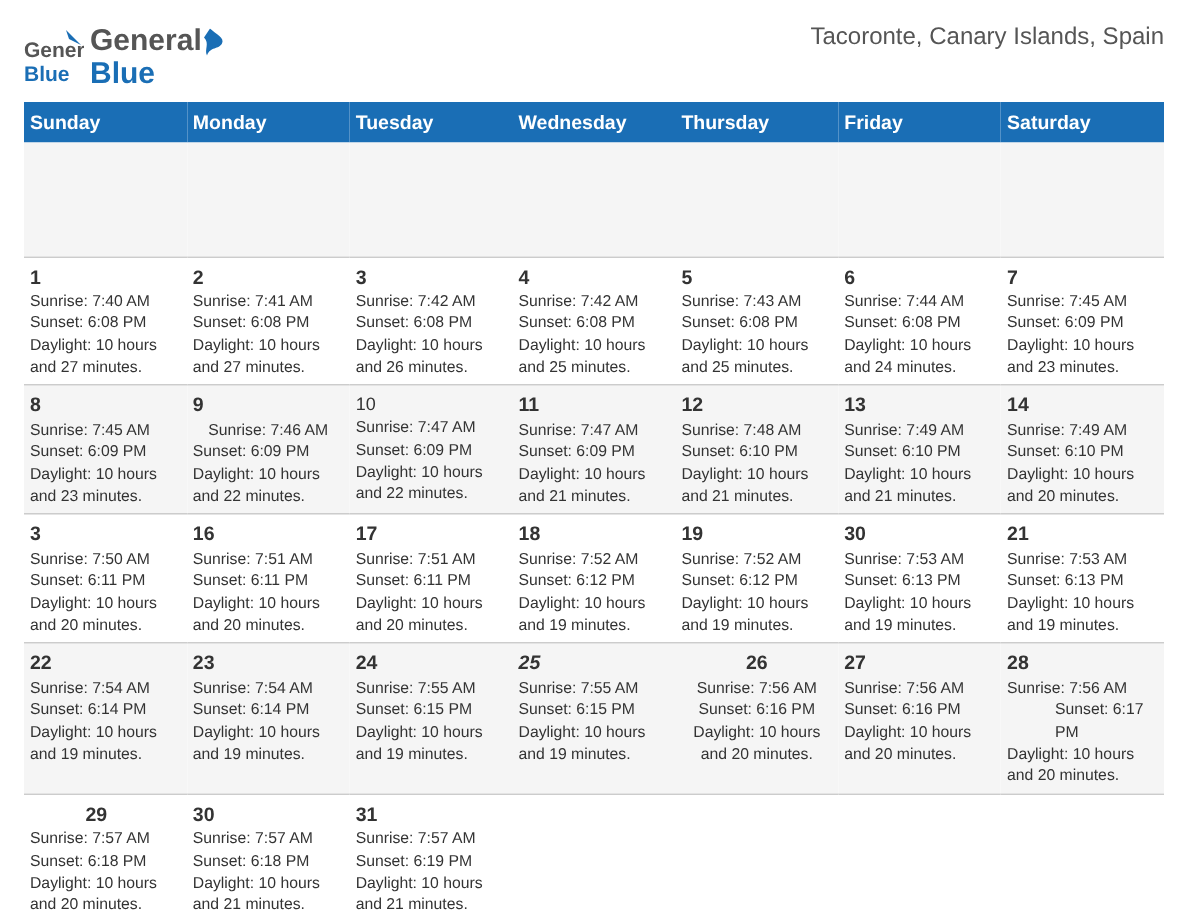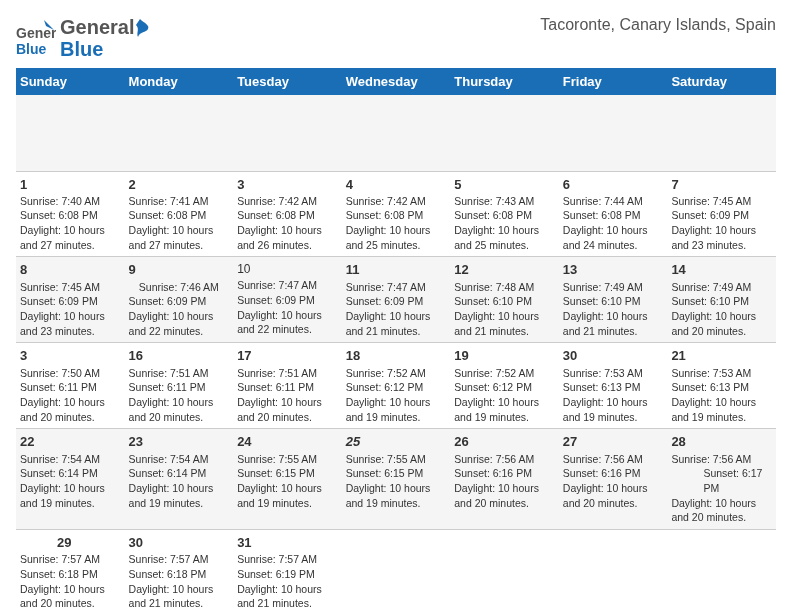--- a/index.html
+++ b/index.html
@@ -261,21 +261,21 @@
           <span style="display: block; font-size: 10.5px; color: rgb(51, 51, 51);">Sunrise: 7:55 AM</span>
           <span style="display: block; font-size: 10.5px; color: rgb(51, 51, 51);">Sunset: 6:15 PM</span>
           <span style="display: block; font-size: 10.5px; color: rgb(51, 51, 51);">Daylight: 10 hours and 19 minutes.</span>
         </td>
         <td style="padding: 4px; vertical-align: top; height: 76px; min-width: 100px;">
           <span style="font-weight: bold; font-size: 13px; display: block; font-style: italic;">25</span>
           <span style="display: block; font-size: 10.5px; color: rgb(51, 51, 51);">Sunrise: 7:55 AM</span>
           <span style="display: block; font-size: 10.5px; color: rgb(51, 51, 51);">Sunset: 6:15 PM</span>
           <span style="display: block; font-size: 10.5px; color: rgb(51, 51, 51);">Daylight: 10 hours and 19 minutes.</span>
         </td>
-        <td style="padding: 4px; vertical-align: top; height: 76px; min-width: 100px;">
+        <td style="padding: 4px; vertical-align: top; height: 76px; min-width: 100px; text-align: center;">
           <span style="font-weight: bold; font-size: 13px; display: block;">26</span>
           <span style="display: block; font-size: 10.5px; color: rgb(51, 51, 51);">Sunrise: 7:56 AM</span>
           <span style="display: block; font-size: 10.5px; color: rgb(51, 51, 51);">Sunset: 6:16 PM</span>
           <span style="display: block; font-size: 10.5px; color: rgb(51, 51, 51);">Daylight: 10 hours and 20 minutes.</span>
         </td>
         <td style="padding: 4px; vertical-align: top; height: 76px; min-width: 100px;">
           <span style="font-weight: bold; font-size: 13px; display: block;">27</span>
           <span style="display: block; font-size: 10.5px; color: rgb(51, 51, 51);">Sunrise: 7:56 AM</span>
           <span style="display: block; font-size: 10.5px; color: rgb(51, 51, 51);">Sunset: 6:16 PM</span>
           <span style="display: block; font-size: 10.5px; color: rgb(51, 51, 51);">Daylight: 10 hours and 20 minutes.</span>

